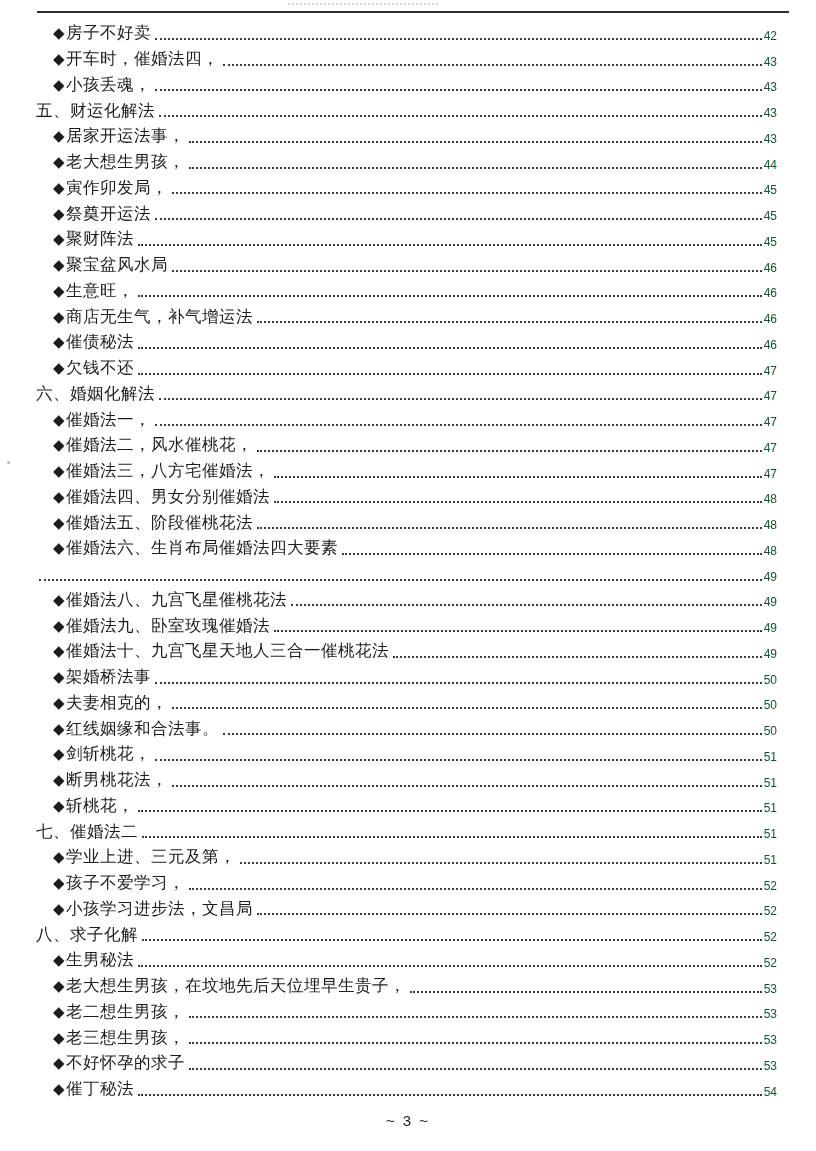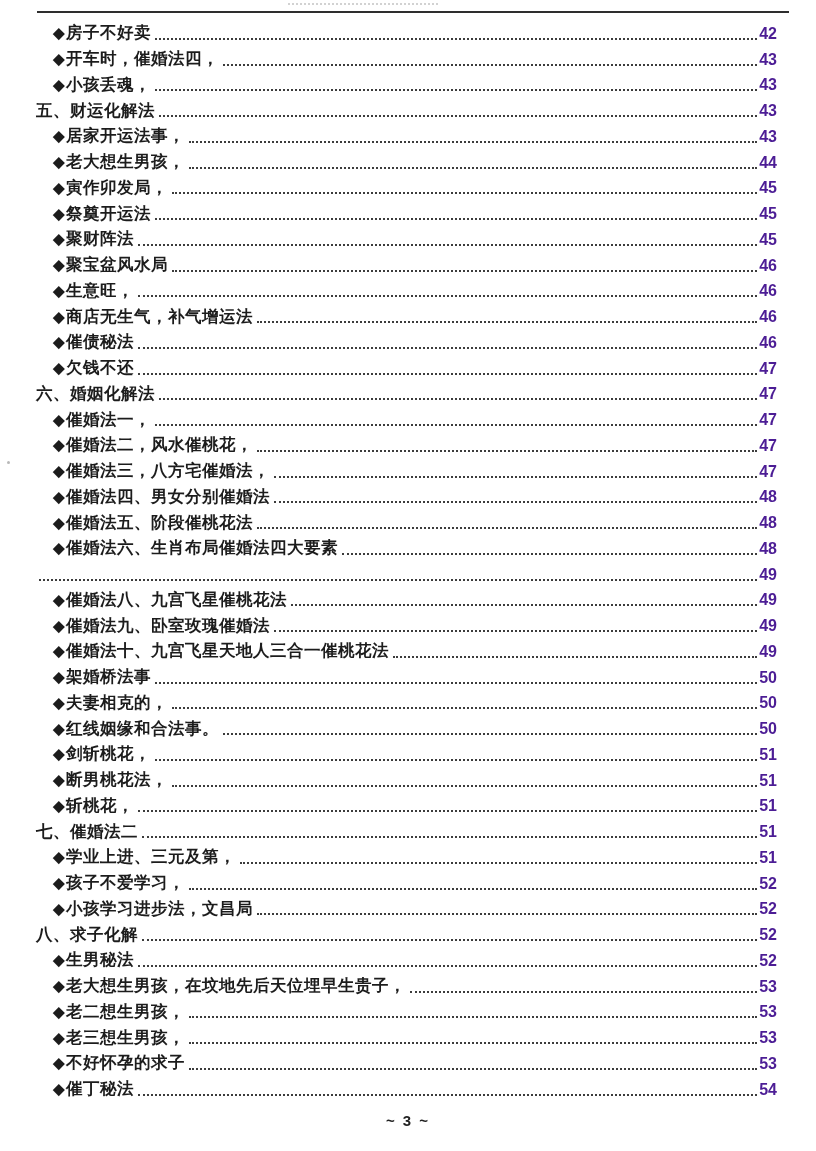--- a/index.html
+++ b/index.html
@@ -4,21 +4,20 @@
 <style>
   html, body { margin: 0; padding: 0; background: #ffffff; }
   .page {
     position: relative;
     width: 816px;
     height: 1151px;
     background: #ffffff;
     overflow: hidden;
     font-family: "Liberation Serif", serif;
     color: #1c1c1c;
-    font-weight: bold;
   }
   
   .scan-bleed {
     position: absolute;
     left: 288px;
     top: 3px;
     width: 150px;
     height: 0;
     border-top: 2px dotted #c8c8c8;
     opacity: 0.8;
@@ -62,24 +61,24 @@
   .toc-row.item .label { padding-left: 18px; }
   .bullet { font-size: 15px; margin-right: 1px; }
   .leader {
     flex: 1 1 auto;
     min-width: 12px;
     margin: 0 2px 5px 4px;
     border-bottom: 2px dotted #3c3c3c;
   }
   .pagenum {
     font-family: "Liberation Sans", sans-serif;
-    font-size: 16px;
+    font-size: 12px;
     line-height: 1;
     padding-bottom: 3px;
-    color: #4c1d95;
+    color: #14532d;
   }
   .footer {
     position: absolute;
     left: 0;
     right: 0;
     bottom: 22px;
     text-align: center;
     font-family: "Liberation Sans", sans-serif;
     font-size: 15px;
     color: #222222;

